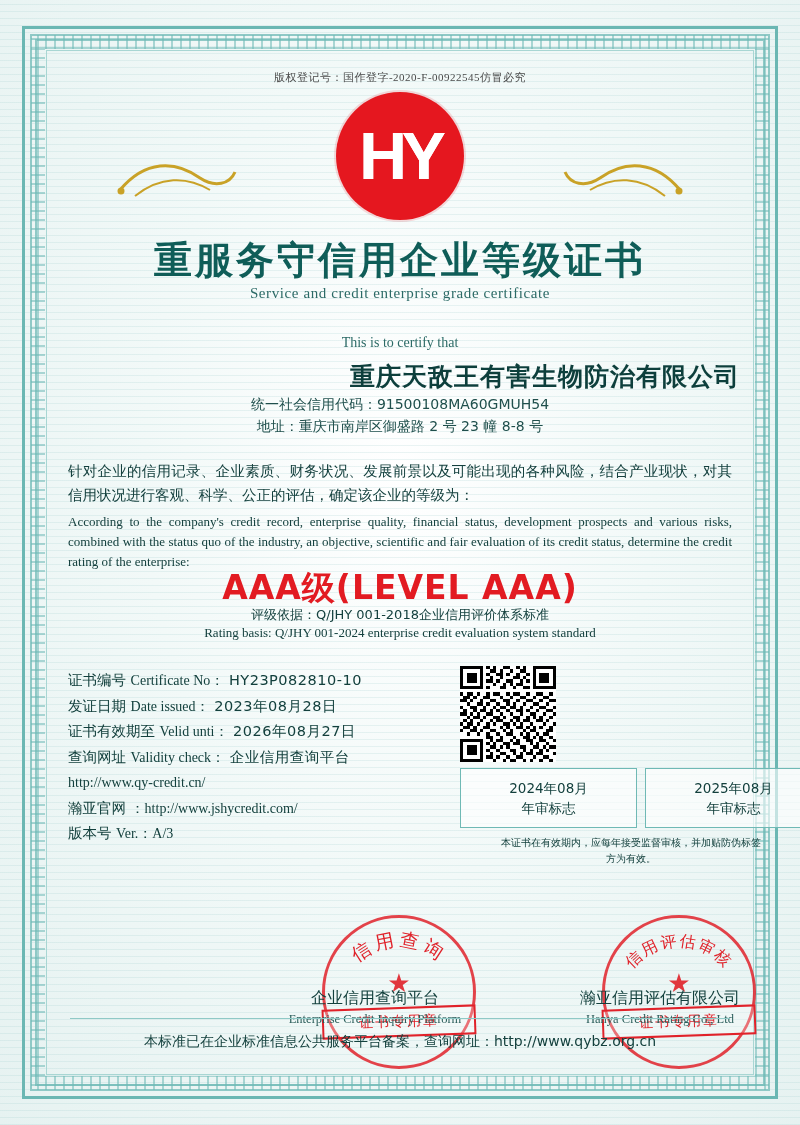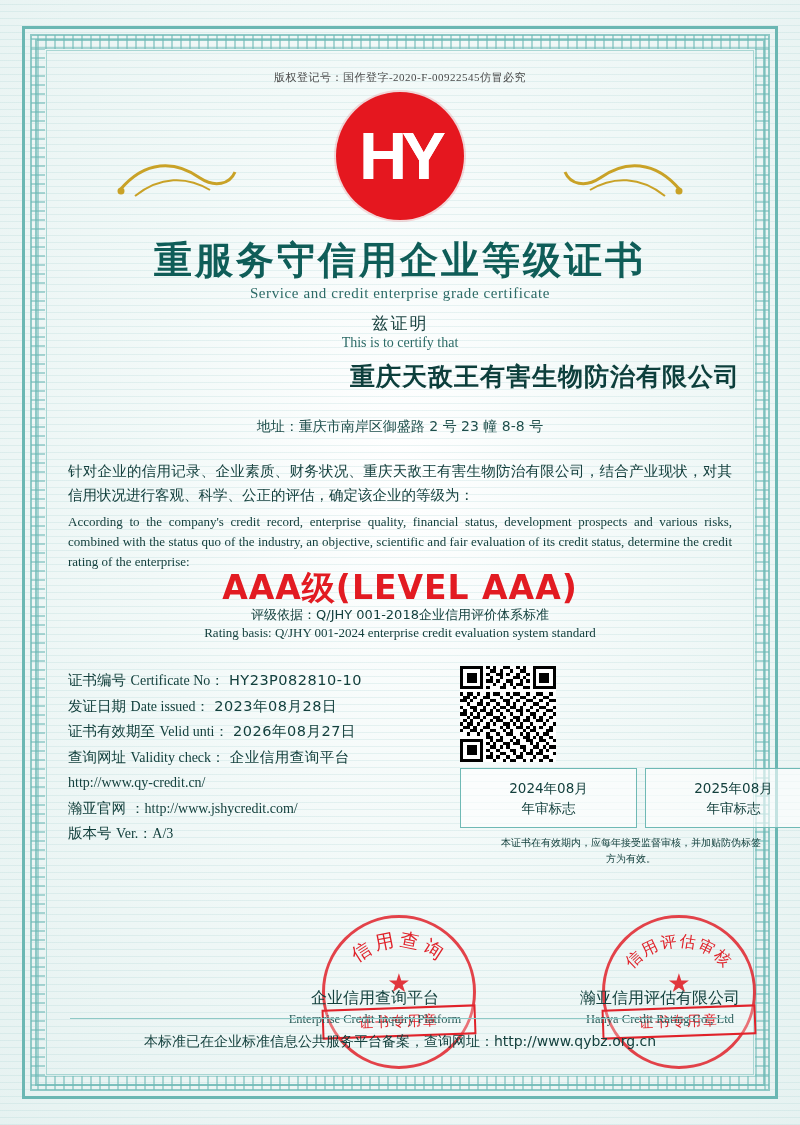--- a/index.html
+++ b/index.html
@@ -258,27 +258,27 @@
           <path d="M145 40 C 120 10, 90 10, 65 28 C 50 38, 35 34, 30 22" fill="none" stroke="#c9a227" stroke-width="3"></path>
           <path d="M130 46 C 105 26, 78 26, 55 40" fill="none" stroke="#c9a227" stroke-width="2"></path>
           <circle cx="144" cy="41" r="3.5" fill="#c9a227"></circle>
         </svg>
       </div>
     </div>
 
     <div class="title-cn">重服务守信用企业等级证书</div>
     <div class="title-en">Service and credit enterprise grade certificate</div>
 
-    <div class="certify-cn">兹证明</div>
     <div class="certify-en">This is to certify that</div>
 
     <div class="company-cn">重庆天敌王有害生物防治有限公司</div>
+    <div class="code-line">统一社会信用代码：91500108MA60GMUH54</div>
     <div class="addr-line">地址：重庆市南岸区御盛路 2 号 23 幢 8-8 号</div>
 
-    <div class="para-cn">针对企业的信用记录、企业素质、财务状况、重庆天敌王有害生物防治有限公司，结合产业现状，对其信用状况进行客观、科学、公正的评估，确定该企业的等级为：</div>
+    <div class="para-cn">针对企业的信用记录、企业素质、财务状况、发展前景以及可能出现的各种风险，结合产业现状，对其信用状况进行客观、科学、公正的评估，确定该企业的等级为：</div>
     <div class="para-en">According to the company's credit record, enterprise quality, financial status, development prospects and various risks, combined with the status quo of the industry, an objective, scientific and fair evaluation of its credit status, determine the credit rating of the enterprise:</div>
 
     <div class="level">AAA级(LEVEL AAA)</div>
     <div class="basis-cn">评级依据：Q/JHY 001-2018企业信用评价体系标准</div>
     <div class="basis-en">Rating basis: Q/JHY 001-2024 enterprise credit evaluation system standard</div>
 
     <div class="details">
       <div class="row">
         <span>证书编号</span>
         <span class="lbl-en">Certificate No：</span>

